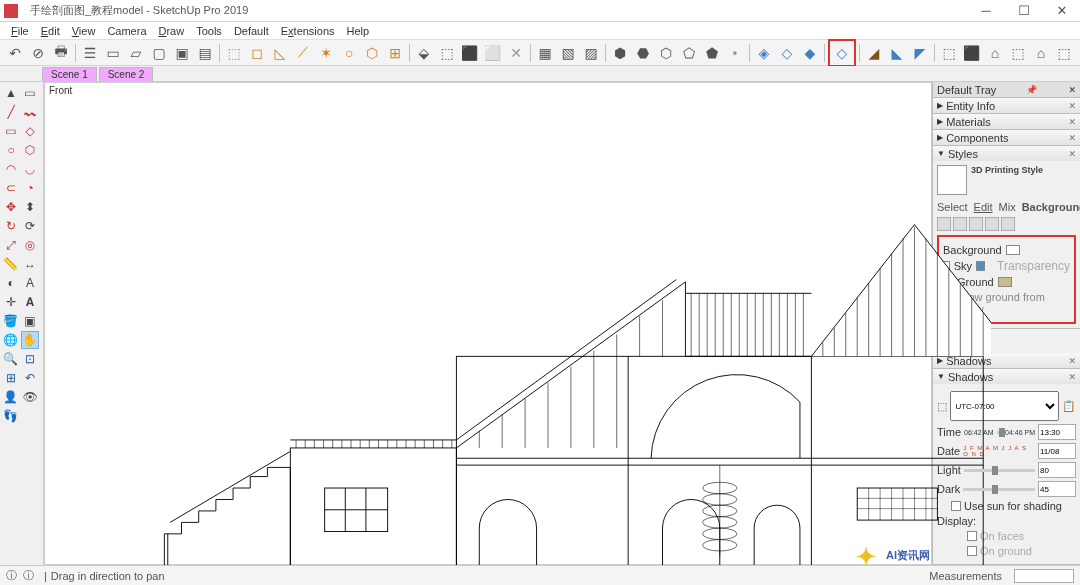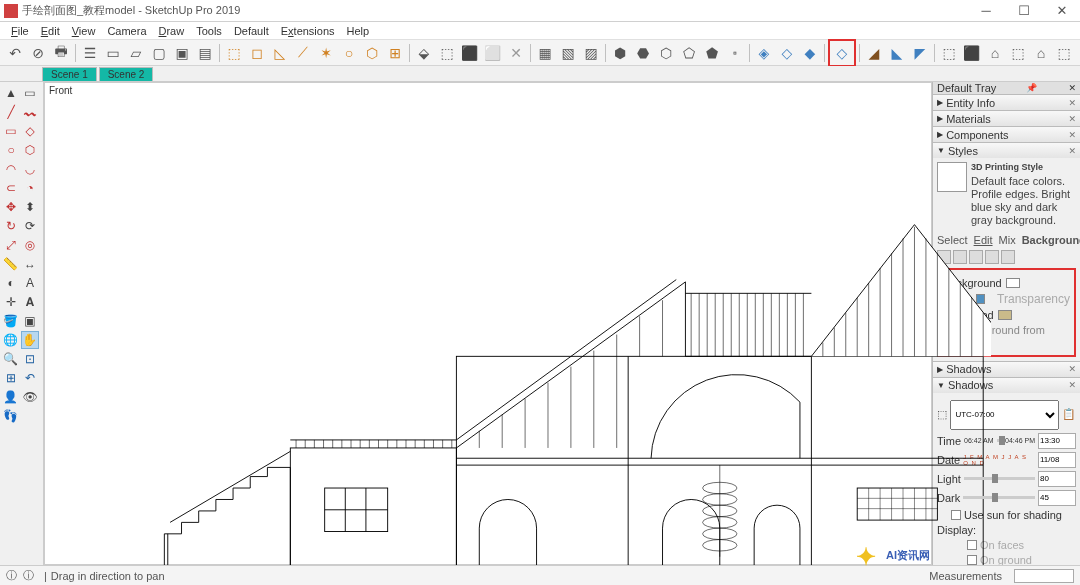--- a/index.html
+++ b/index.html
@@ -1,34 +1,34 @@
 <!DOCTYPE html>
 <html><head>
 <meta charset="utf-8">
 <style>
 * { margin: 0; padding: 0; box-sizing: border-box; font-family: "Segoe UI", Tahoma, sans-serif; font-size: 11px; }
 body { width: 1080px; height: 585px; background: #f0f0f0; display: flex; flex-direction: column; overflow: hidden; position: relative; }
 
 .titlebar { height: 22px; background: #fff; display: flex; align-items: center; padding: 0 4px; border-bottom: 1px solid #d0d0d0; }
 .titlebar .icon { width: 14px; height: 14px; background: #d04040; margin-right: 4px; }
-.titlebar .title { flex: 1; color: #555; font-size: 11px; }
+.titlebar .title { flex: 1; color: #555; font-size: 11px; margin-left: 8px; }
 .win-btns { display: flex; gap: 10px; }
 .win-btn { width: 28px; height: 16px; display: flex; align-items: center; justify-content: center; color: #555; font-size: 13px; cursor: pointer; }
 
 .menubar { height: 18px; background: #fff; display: flex; align-items: center; padding: 0 6px; gap: 2px; border-bottom: 1px solid #e0e0e0; }
 .menubar span { padding: 1px 5px; color: #333; cursor: pointer; font-size: 11px; }
 .menubar span u { text-decoration: underline; }
 
 .toolbar { height: 26px; background: #f4f4f4; display: flex; align-items: center; padding: 0 4px; gap: 1px; border-bottom: 1px solid #d4d4d4; }
 .tool-btn { width: 22px; height: 22px; display: flex; align-items: center; justify-content: center; color: #555; cursor: pointer; border-radius: 2px; font-size: 14px; }
 .tool-sep { width: 1px; height: 18px; background: #c0c0c0; margin: 0 2px; }
 .tool-hl { border: 2px solid #e03030; padding: 1px; }
 
 .scene-tabs { height: 16px; background: #f0f0f0; display: flex; align-items: flex-end; padding-left: 42px; border-bottom: 1px solid #ccc; }
-.scene-tab { padding: 1px 8px; background: #14b8a6; border: 1px solid #bbb; border-bottom: none; font-size: 10px; color: #333; margin-right: 2px; cursor: pointer; }
+.scene-tab { padding: 1px 8px; background: #f0abfc; border: 1px solid #bbb; border-bottom: none; font-size: 10px; color: #333; margin-right: 2px; cursor: pointer; }
 
 .main { flex: 1; display: flex; overflow: hidden; }
 
 .left-tools { width: 44px; background: #f0f0f0; border-right: 1px solid #ccc; display: flex; flex-wrap: wrap; align-content: flex-start; padding: 2px; gap: 1px; }
 .lt { width: 18px; height: 18px; display: flex; align-items: center; justify-content: center; font-size: 12px; color: #444; cursor: pointer; border: 1px solid transparent; }
 .lt.active { background: #b8d8f0; border-color: #7ab0d8; }
 
 .viewport { flex: 1; background: #fff; position: relative; border: 1px solid #ccc; }
 .vp-label { position: absolute; top: 2px; left: 4px; font-size: 10px; color: #333; }
 .drawing { position: absolute; top: 50px; left: 60px; right: 80px; bottom: 50px; }
@@ -379,21 +379,20 @@
       <div class="panel-head">
           <span class="arrow">▼</span>
           <span>Styles</span>
           <span class="x">✕</span>
         </div>
       <div class="panel-body">
         <div class="style-preview">
           <div class="style-thumb"></div>
           <div class="style-info">
             <div class="style-name">3D Printing Style</div>
-            <div>Default face colors. Profile edges. Bright blue sky and dark gray background.</div>
           </div>
         </div>
         <div class="style-tabs">
           <span>Select</span>
           <span style="text-decoration:underline">Edit</span>
           <span>Mix</span>
           <span class="bg">Background</span>
         </div>
         <div class="style-icons">
           <div></div>

